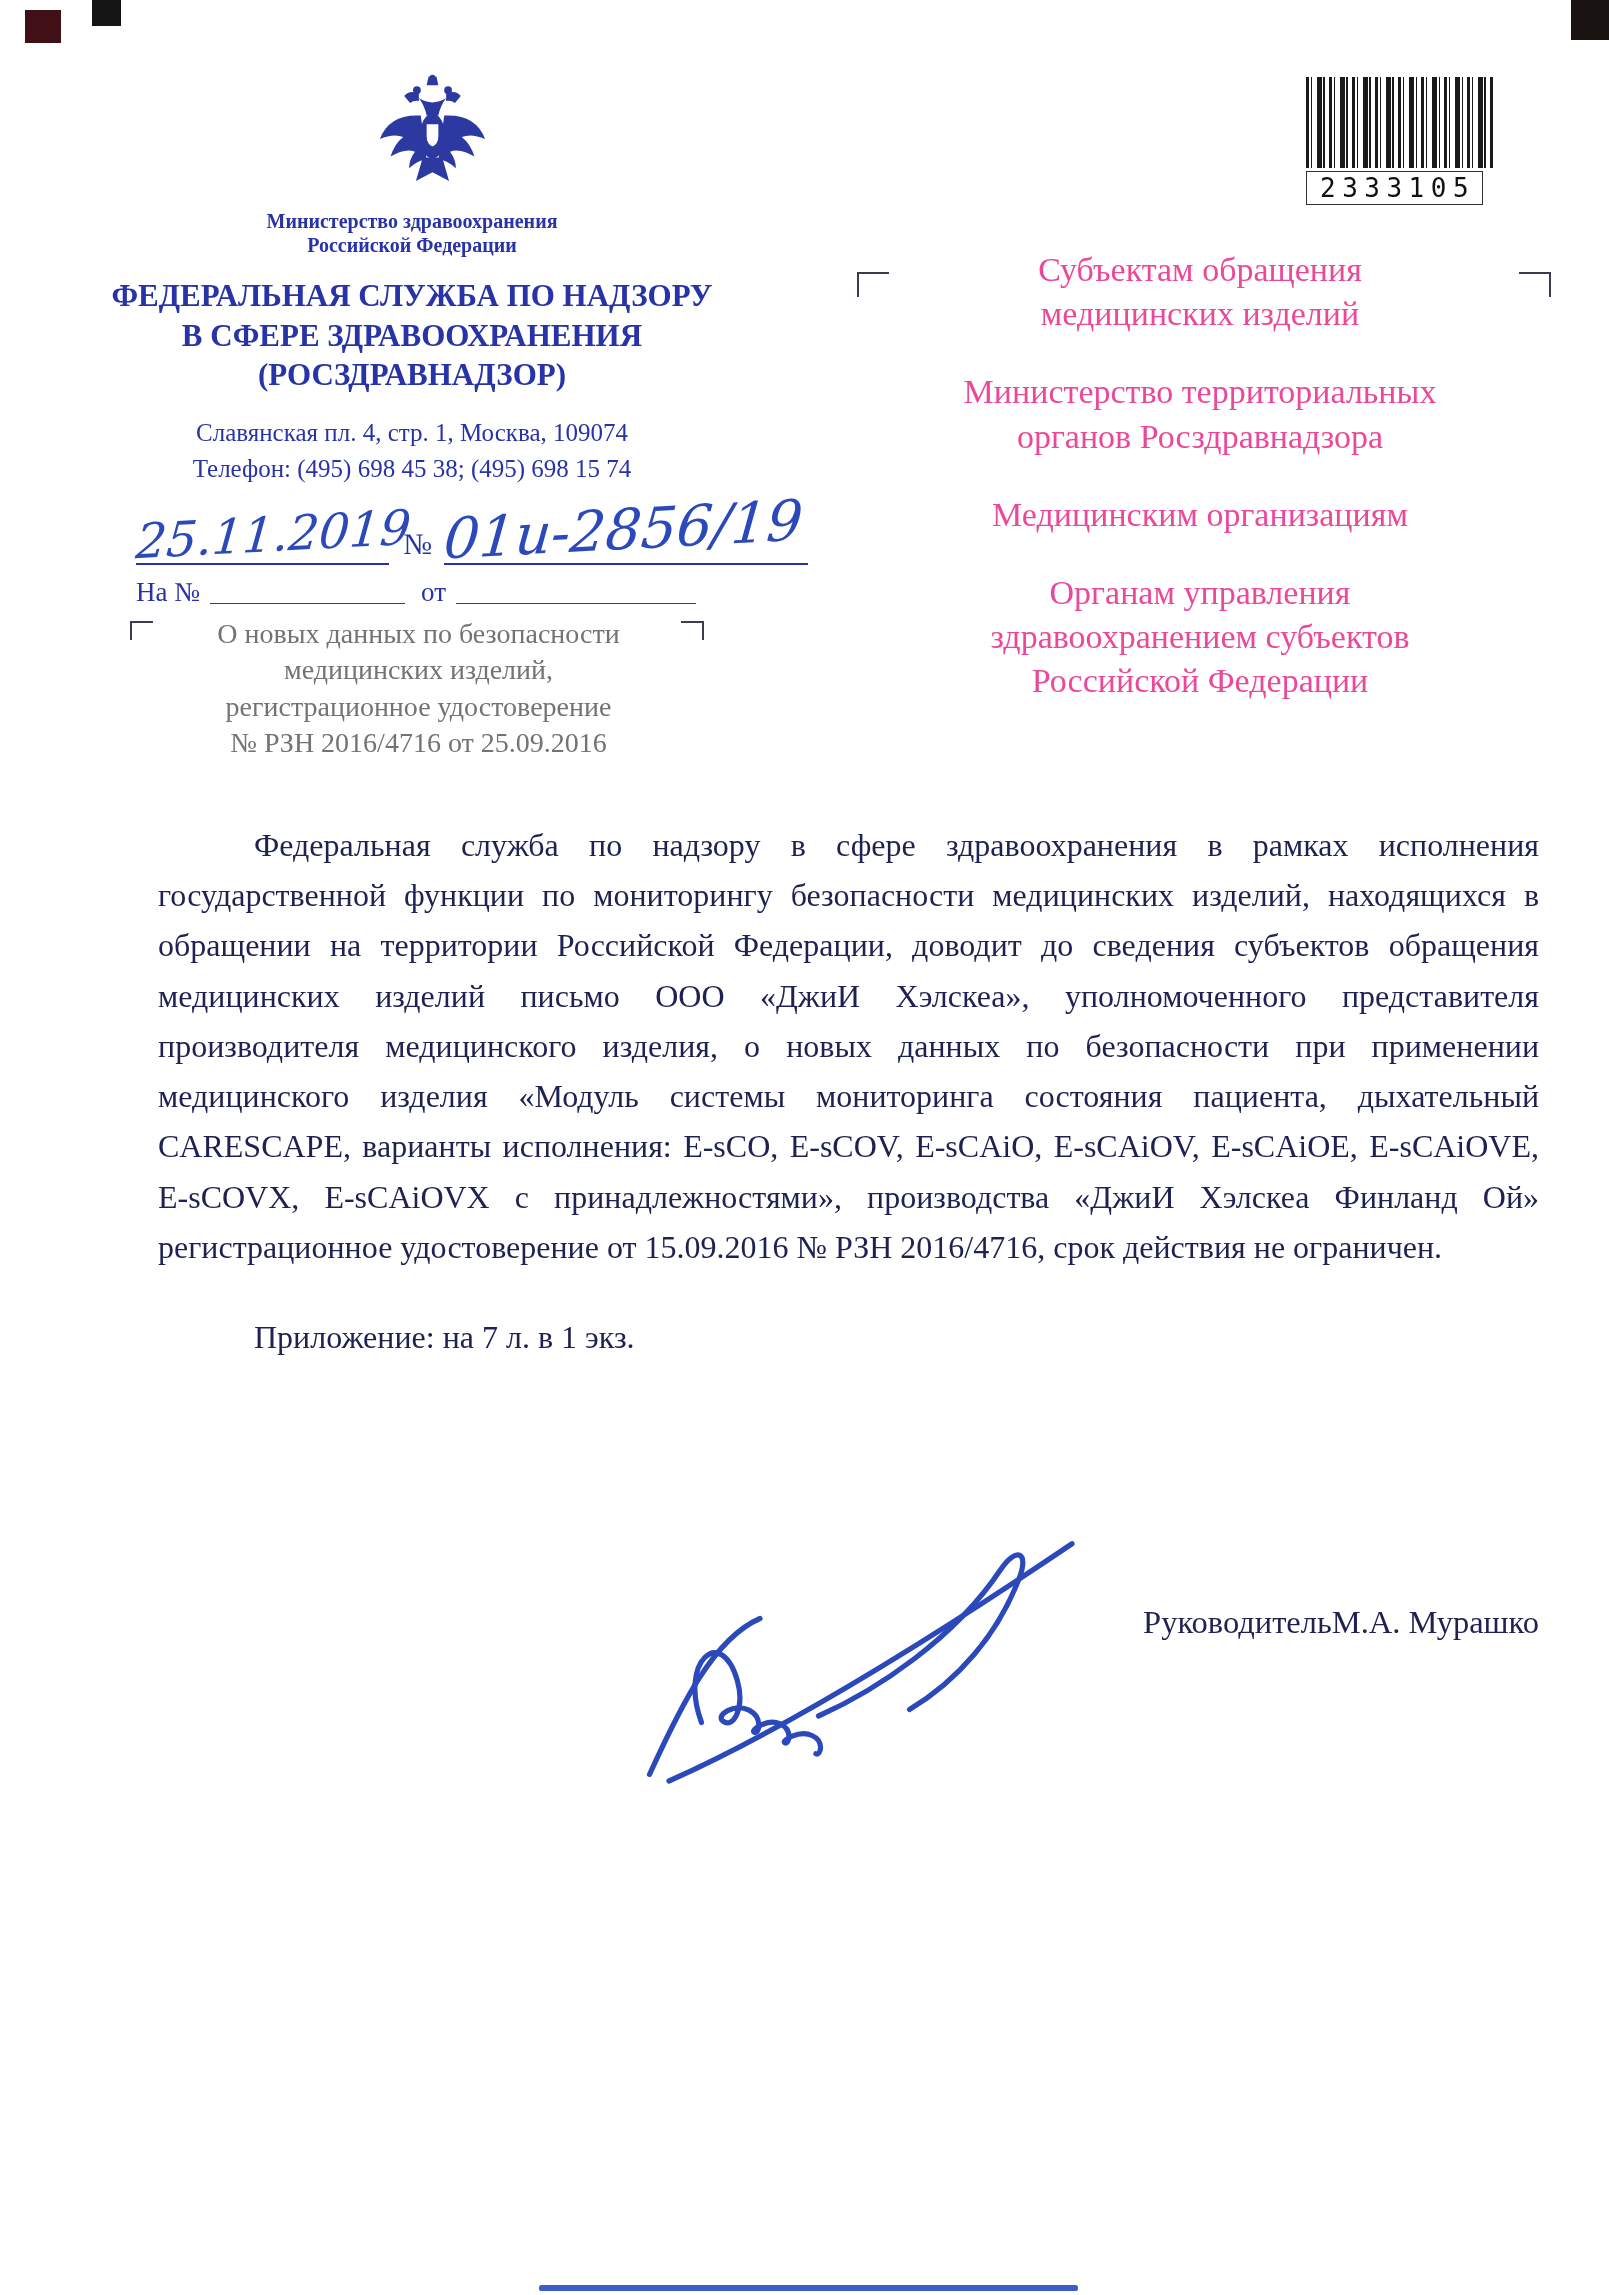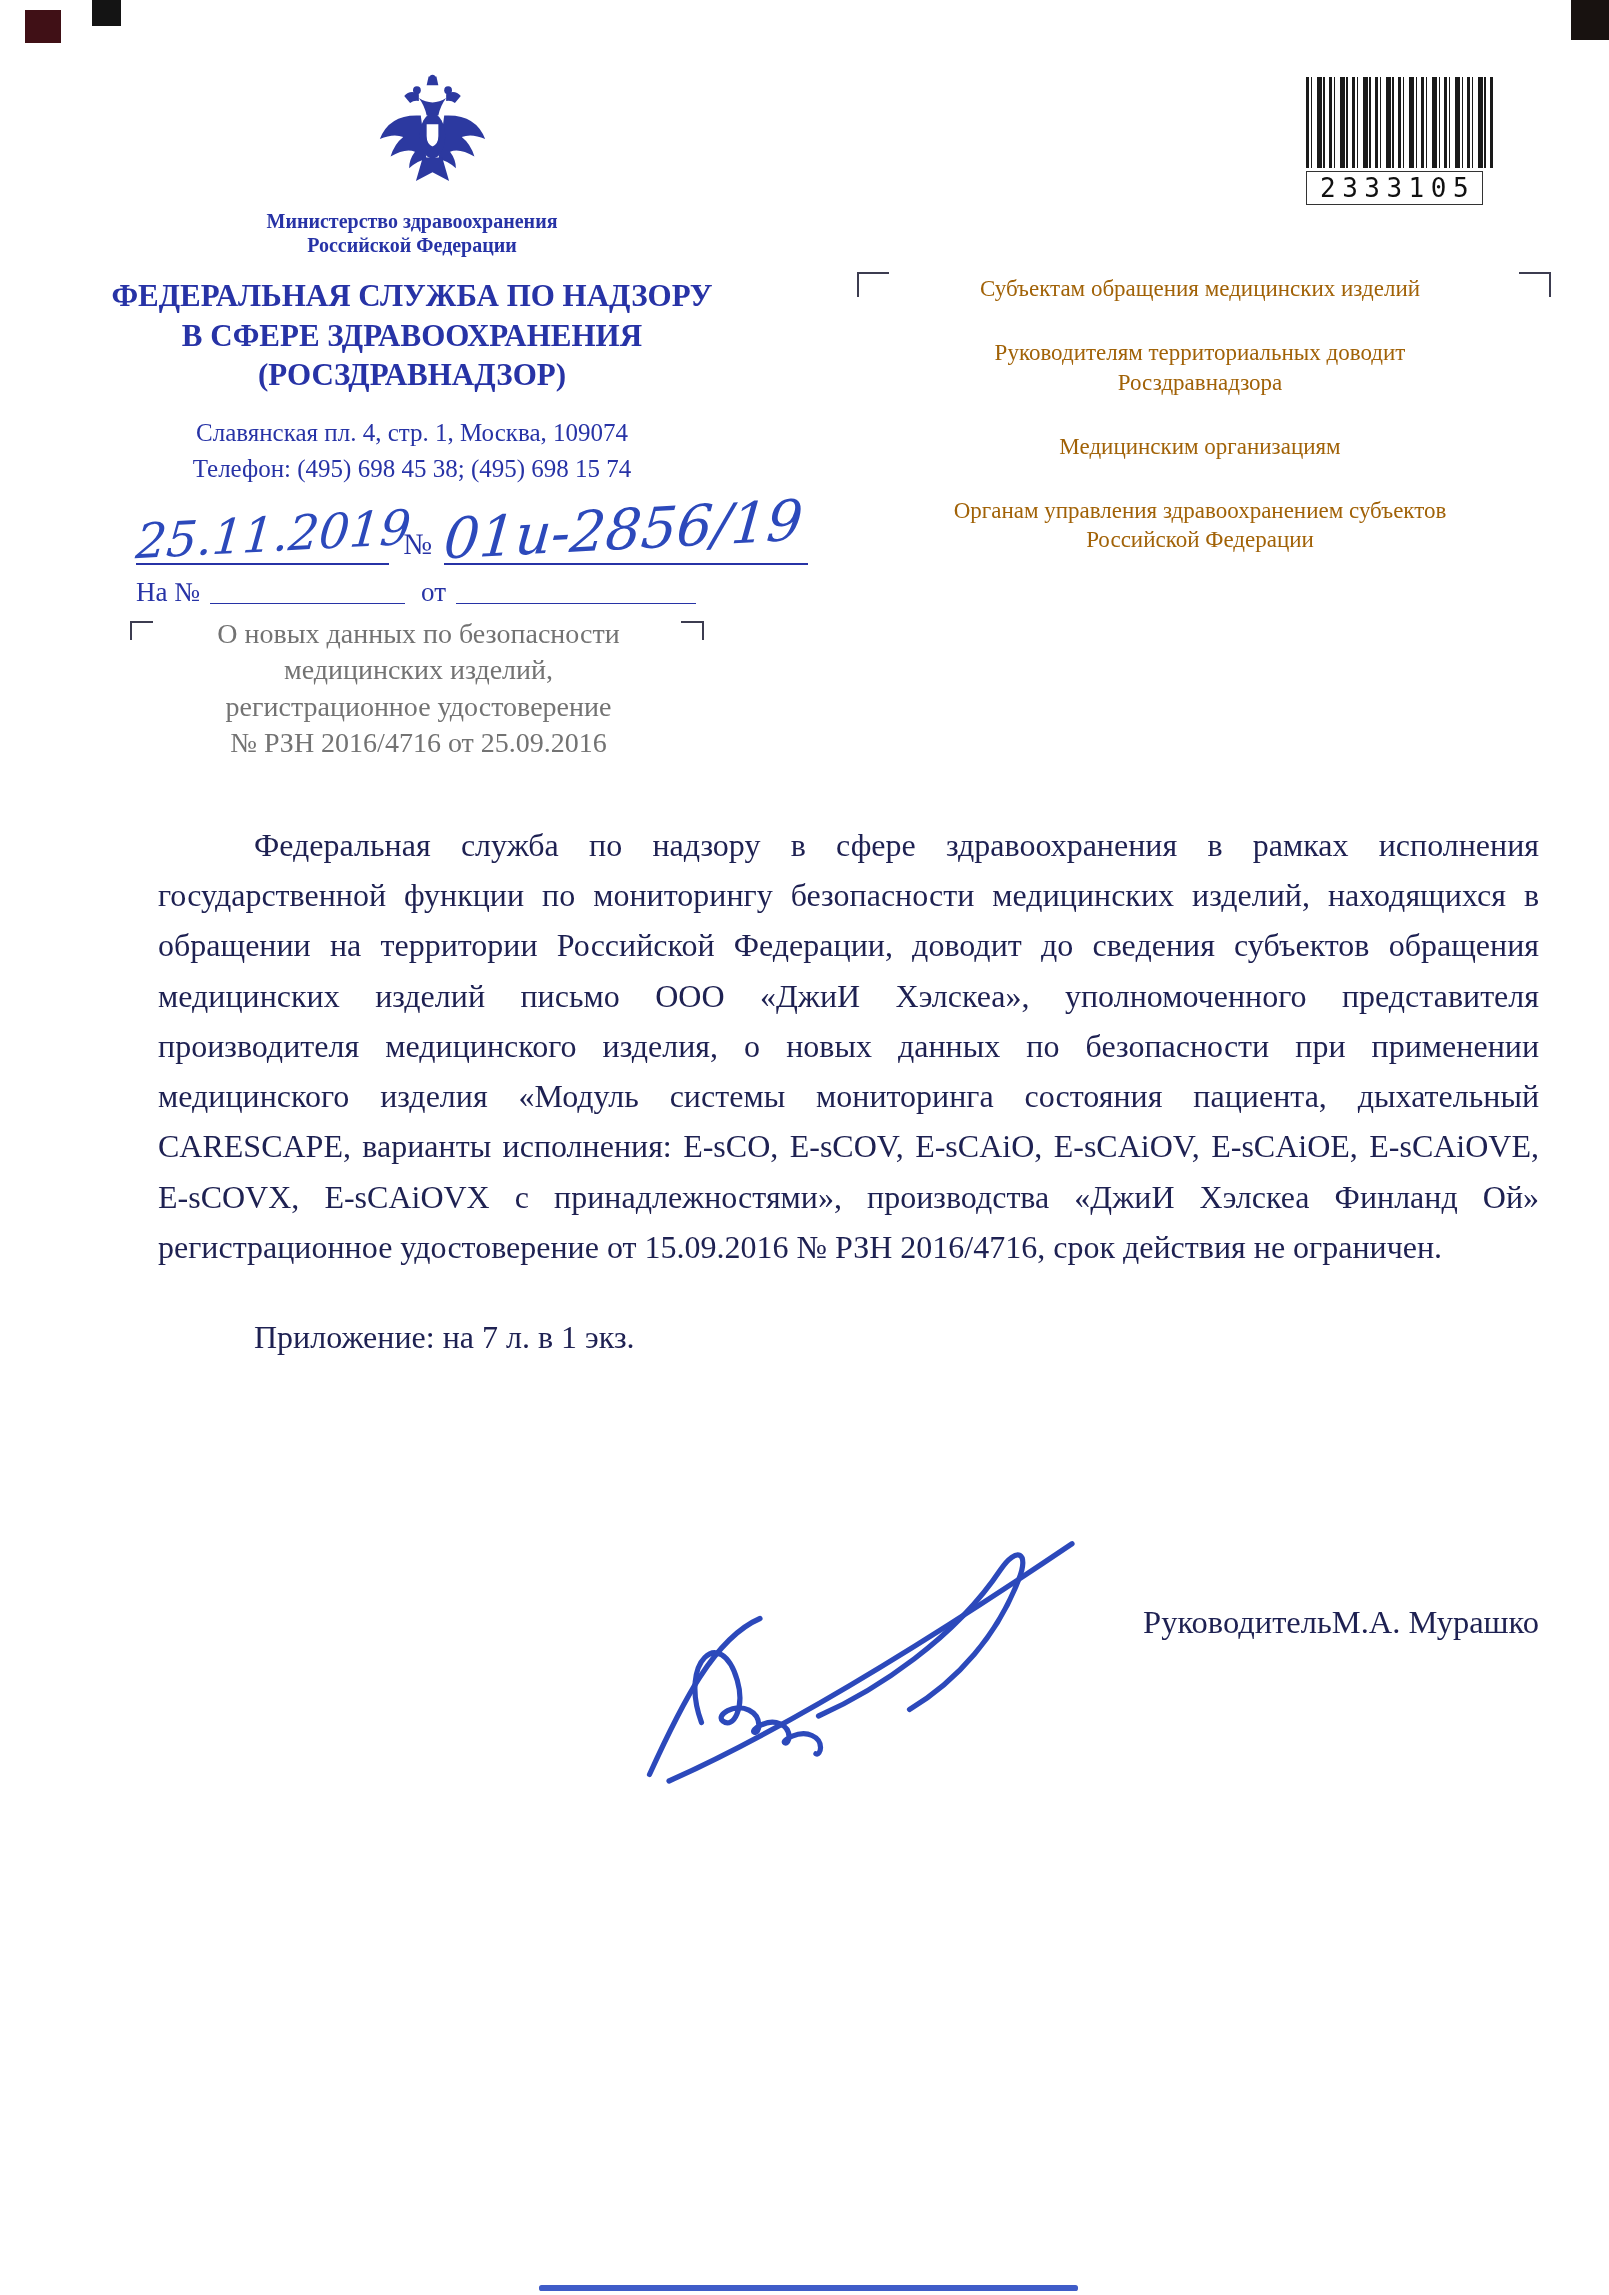--- a/index.html
+++ b/index.html
@@ -95,22 +95,22 @@
   }
   .barcode-number {
     display: inline-block; margin-top: 2.6px;
     font-family: "DejaVu Sans Mono", monospace;
     font-size: 26px; letter-spacing: 6.5px; color: #111;
     border: 1.3px solid #333; padding: 1.3px 6.5px 1.3px 13px; background: #fff;
   }
 
   
   .addressees {
-    position: absolute; left: 940px; top: 274px; width: 520px;
-    text-align: center; font-size: 23px; line-height: 1.3; color: #a16207;
+    position: absolute; left: 940px; top: 248px; width: 520px;
+    text-align: center; font-size: 34px; line-height: 1.3; color: #ec4899;
   }
   .addressee { margin-bottom: 34px; }
   .addr-bl { left: 857px; top: 272px; width: 30px; height: 23.4px; }
   .addr-br { left: 1519px; top: 272px; width: 30px; height: 23.4px; }
 
   
   .body-text {
     position: absolute; left: 158px; top: 820px; width: 1381px;
     font-size: 32px; line-height: 1.57; text-align: justify; color: #1e2152;
   }
@@ -206,21 +206,21 @@
   <div class="barcode">
     <div class="bars"></div>
     <span class="barcode-number">2333105</span>
   </div>
 
   <div class="corner tl addr-bl"></div>
   <div class="corner tr addr-br"></div>
 
   <div class="addressees">
     <div class="addressee">Субъектам обращения медицинских изделий</div>
-    <div class="addressee">Руководителям территориальных доводит Росздравнадзора</div>
+    <div class="addressee">Министерство территориальных органов Росздравнадзора</div>
     <div class="addressee">Медицинским организациям</div>
     <div class="addressee">Органам управления здравоохранением субъектов Российской Федерации</div>
   </div>
 
   <div class="body-text">
     <p>Федеральная служба по надзору в сфере здравоохранения в рамках исполнения государственной функции по мониторингу безопасности медицинских изделий, находящихся в обращении на территории Российской Федерации, доводит до сведения субъектов обращения медицинских изделий письмо ООО «ДжиИ Хэлскеа», уполномоченного представителя производителя медицинского изделия, о новых данных по безопасности при применении медицинского изделия «Модуль системы мониторинга состояния пациента, дыхательный CARESCAPE, варианты исполнения: E-sCO, E-sCOV, E-sCAiO, E-sCAiOV, E-sCAiOE, E-sCAiOVE, E-sCOVX, E-sCAiOVX с принадлежностями», производства «ДжиИ Хэлскеа Финланд Ой» регистрационное удостоверение от 15.09.2016 № РЗН 2016/4716, срок действия не ограничен.</p>
     <p class="attachment">Приложение: на 7 л. в 1 экз.</p>
   </div>
 
   <div class="signature-art">

